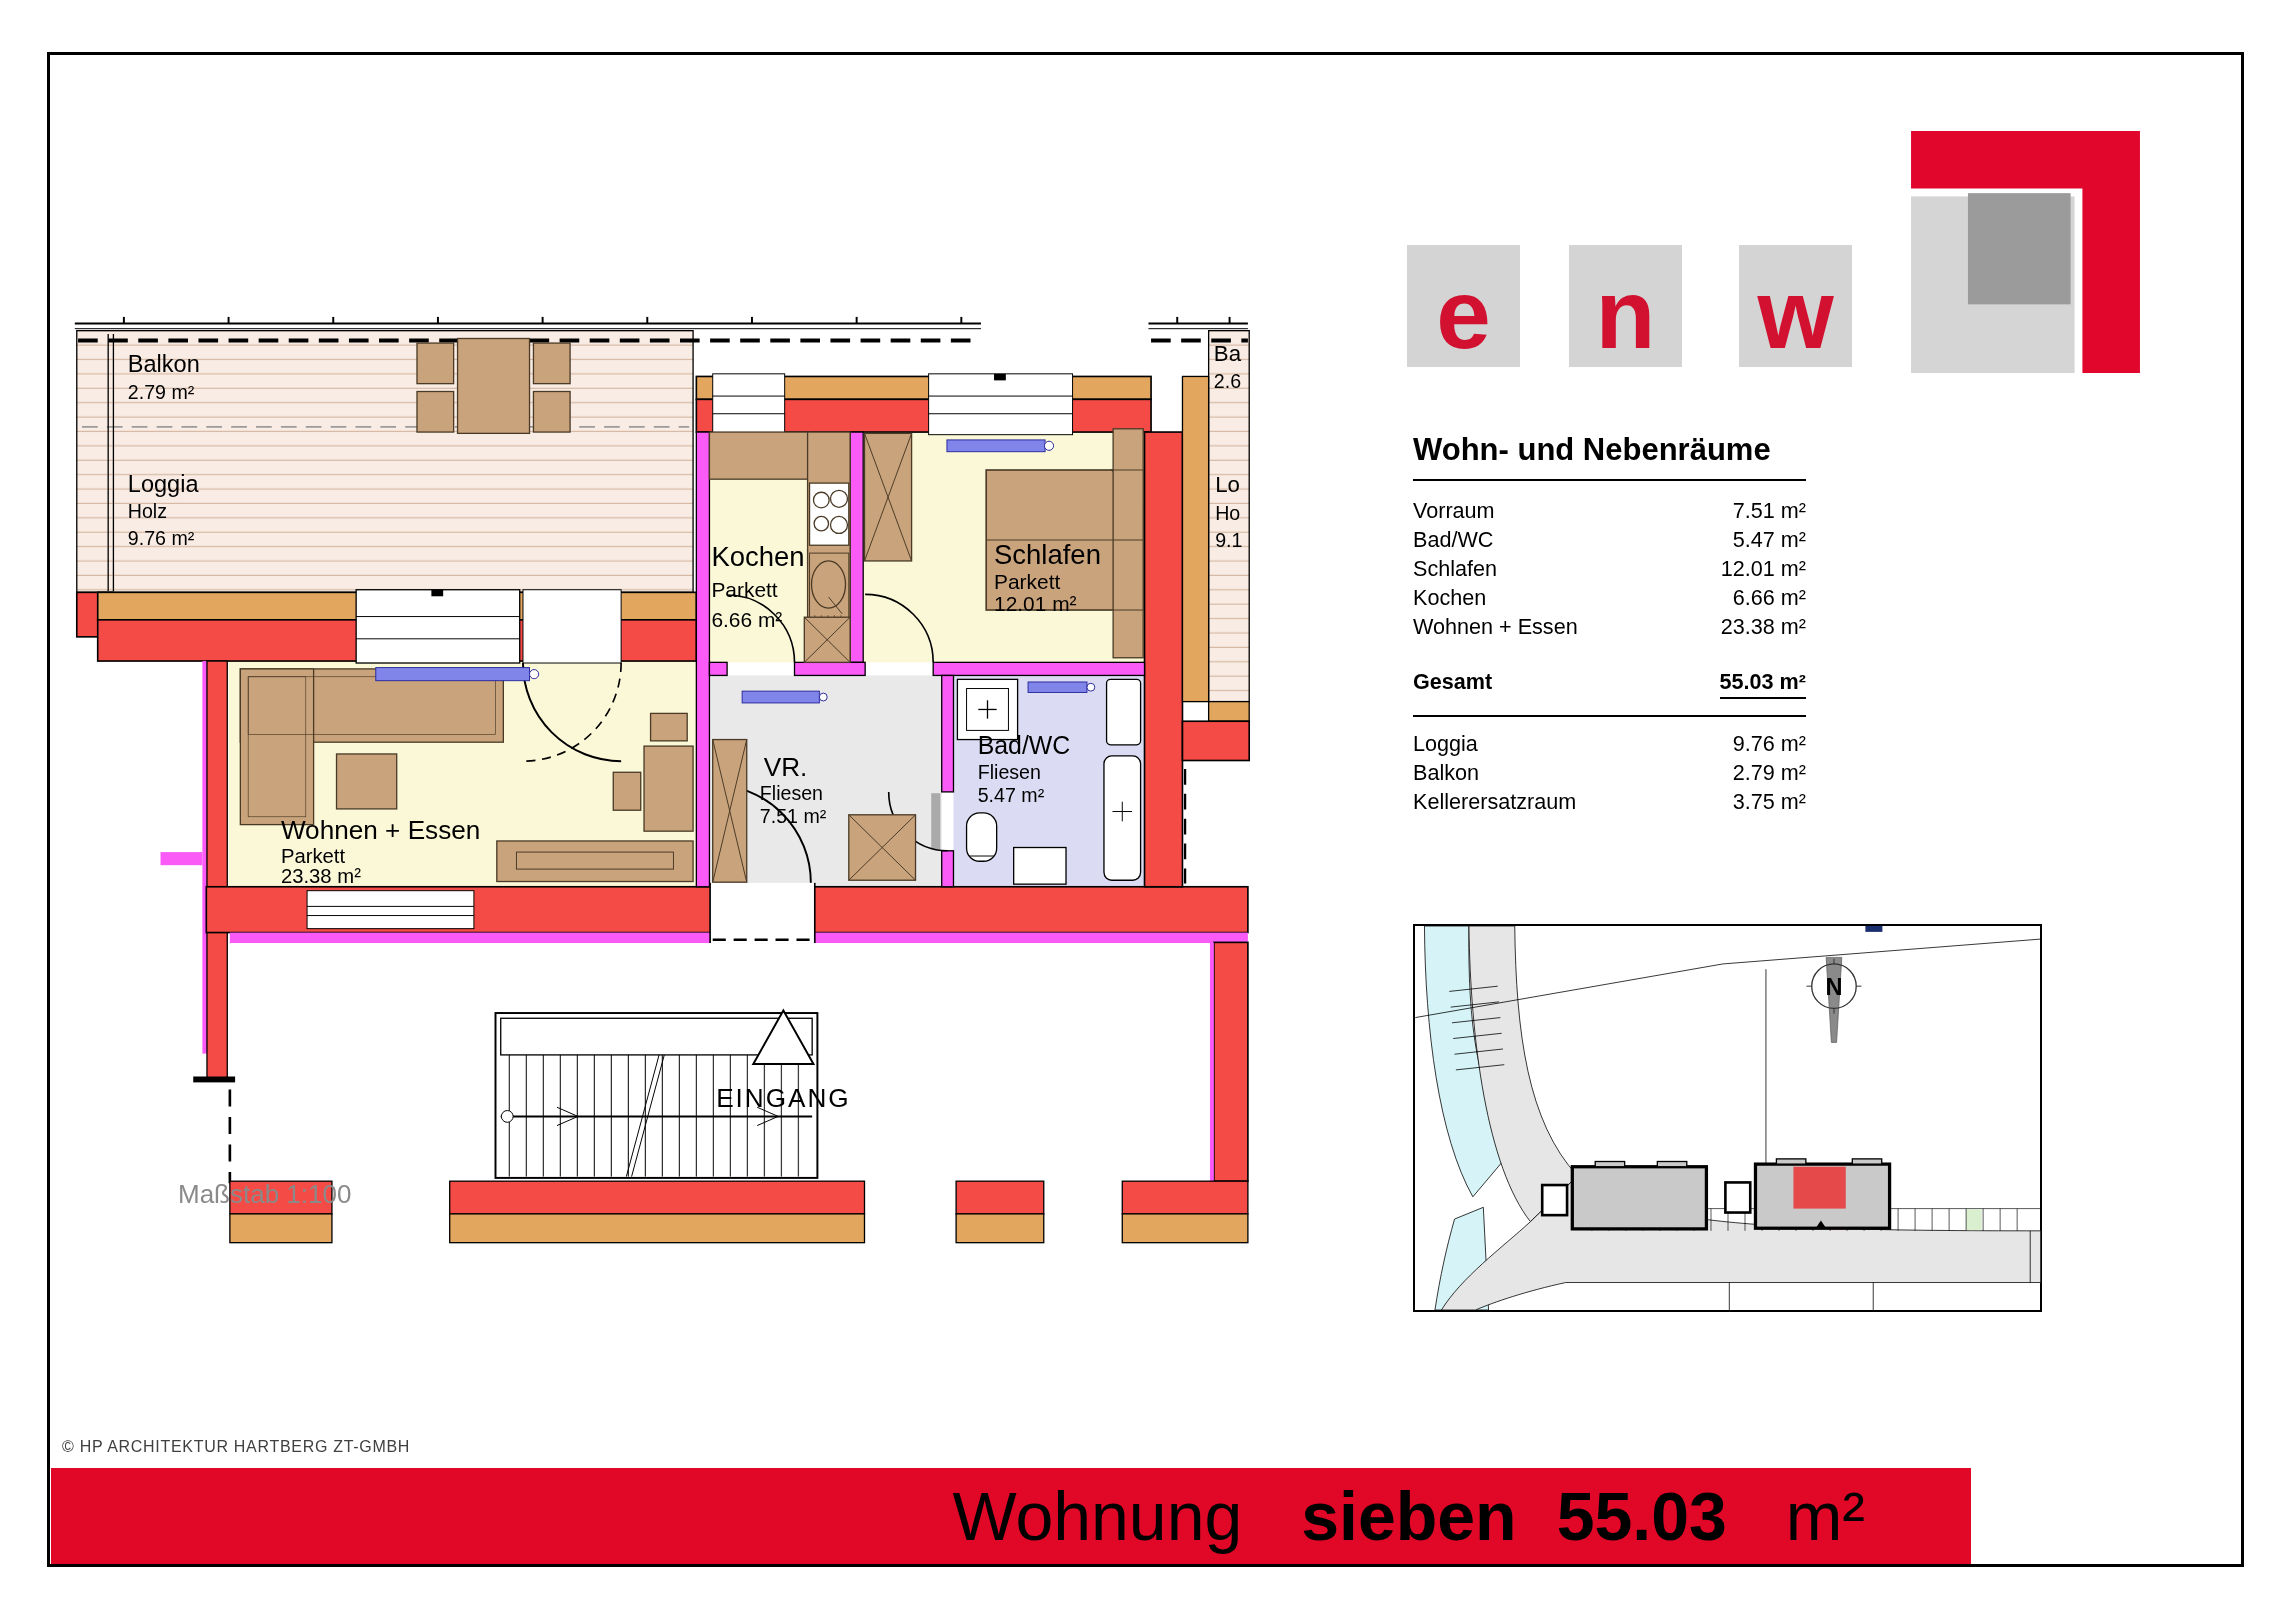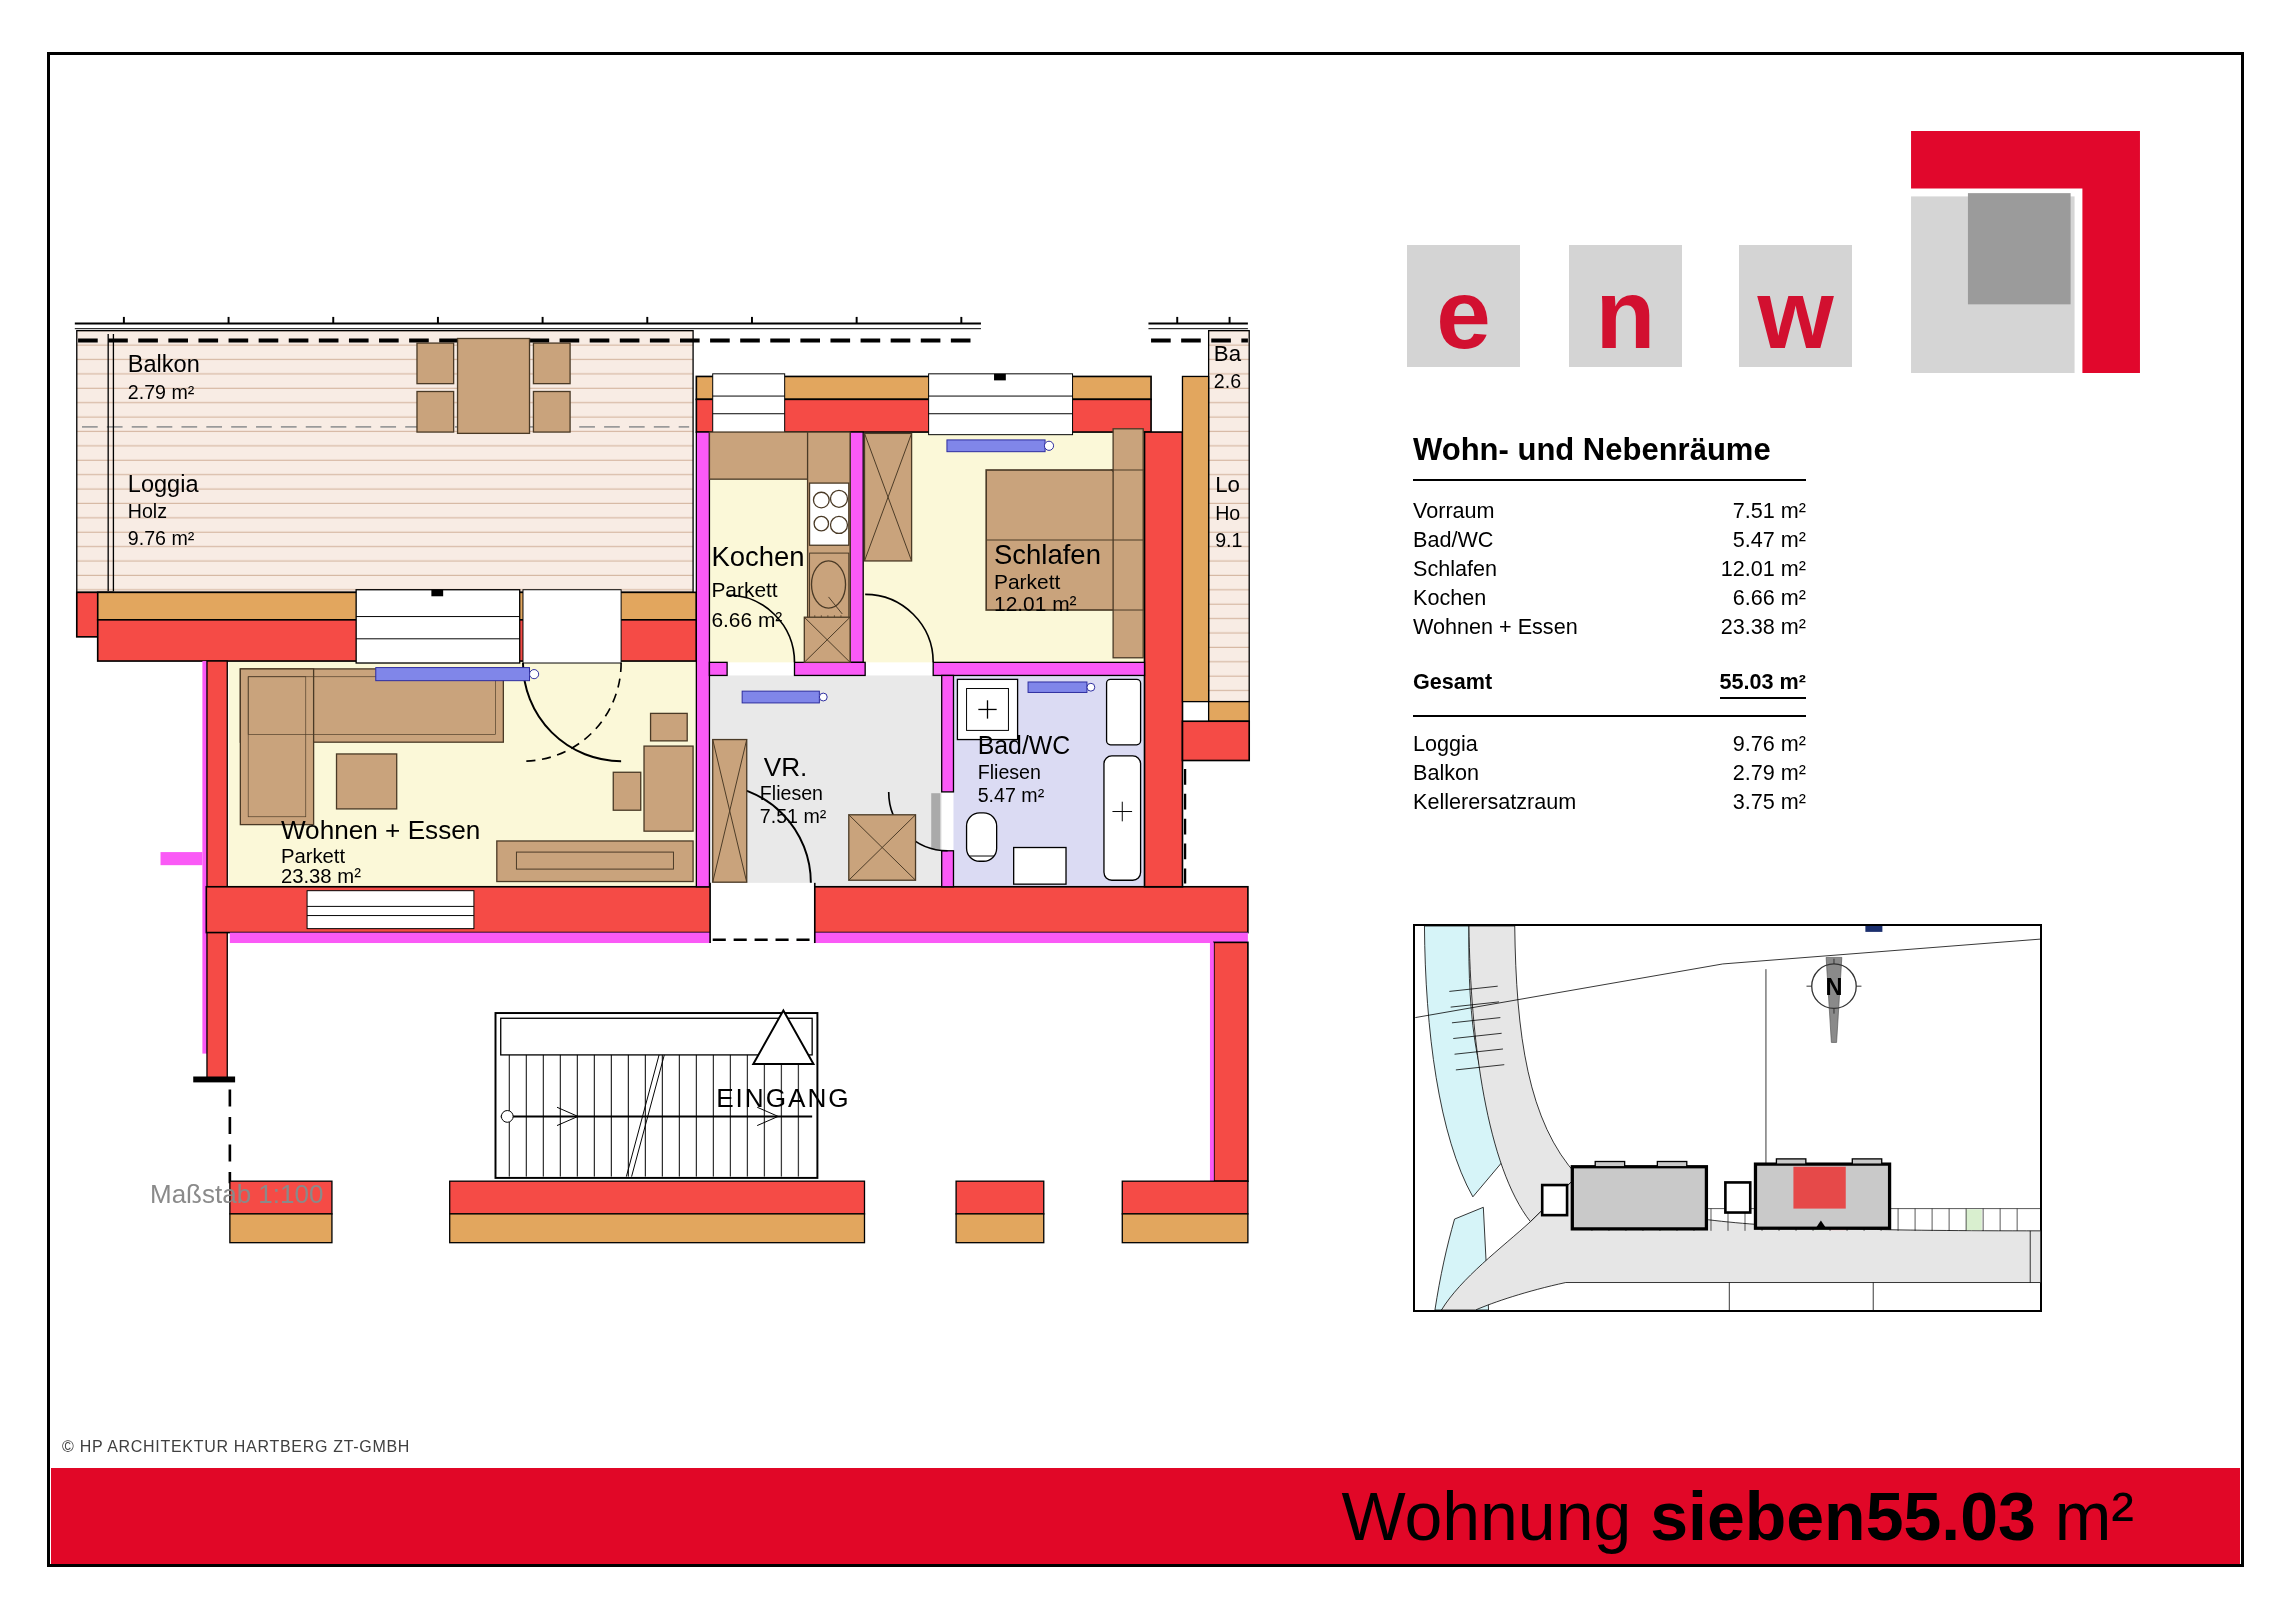--- a/index.html
+++ b/index.html
@@ -1,25 +1,25 @@
 <!DOCTYPE html>
 <html style="font-size:10.5px"><head>
 <meta charset="utf-8">
 <style>
   html,body{margin:0;padding:0;background:#fff;}
   #page{position:relative;width:2295px;height:1623px;background:#fff;overflow:hidden;
         font-family:"Liberation Sans",sans-serif;color:#000;}
   #frame{position:absolute;left:47px;top:52px;width:2197px;height:1515px;
          border:3.9px solid #000;box-sizing:border-box;}
-  #titleband{position:absolute;left:51px;top:1468px;width:2189px;height:96px;background:#e10727;
+  #titleband{position:absolute;left:51px;top:1468px;width:1920px;height:96px;background:#e10727;
              display:flex;align-items:center;justify-content:flex-end;padding-right:106px;
-             box-sizing:border-box;font-size:68px;white-space:pre;}
+             box-sizing:border-box;font-size:68px;white-space:pre;gap:40px;}
   #titleband .b{font-weight:bold;}
   #copyright{position:absolute;left:62px;top:1438px;font-size:16px;color:#404040;letter-spacing:0.7px;}
-  #scalelabel{position:absolute;left:150px;top:1179px;font-size:26px;color:#8a8a8a;}
+  #scalelabel{position:absolute;left:178px;top:1179px;font-size:26px;color:#8a8a8a;}
   
   .lsq{position:absolute;width:113px;height:122px;background:#d4d4d4;display:flex;
        align-items:flex-end;justify-content:center;font-weight:bold;font-size:98px;
        line-height:1;color:#d21030;padding-bottom:3.9px;box-sizing:border-box;}
   
   #legend{position:absolute;left:1413px;top:432px;width:393px;font-size:21.6px;}
   #legend .ttl{font-weight:bold;font-size:31px;padding-bottom:10.5px;border-bottom:2px solid #000;}
   #legend .rows{margin-top:17px;}
   .lrow{display:flex;justify-content:space-between;height:29px;align-items:baseline;}
   #legend .total{margin-top:26px;font-weight:bold;gap:32px;}

